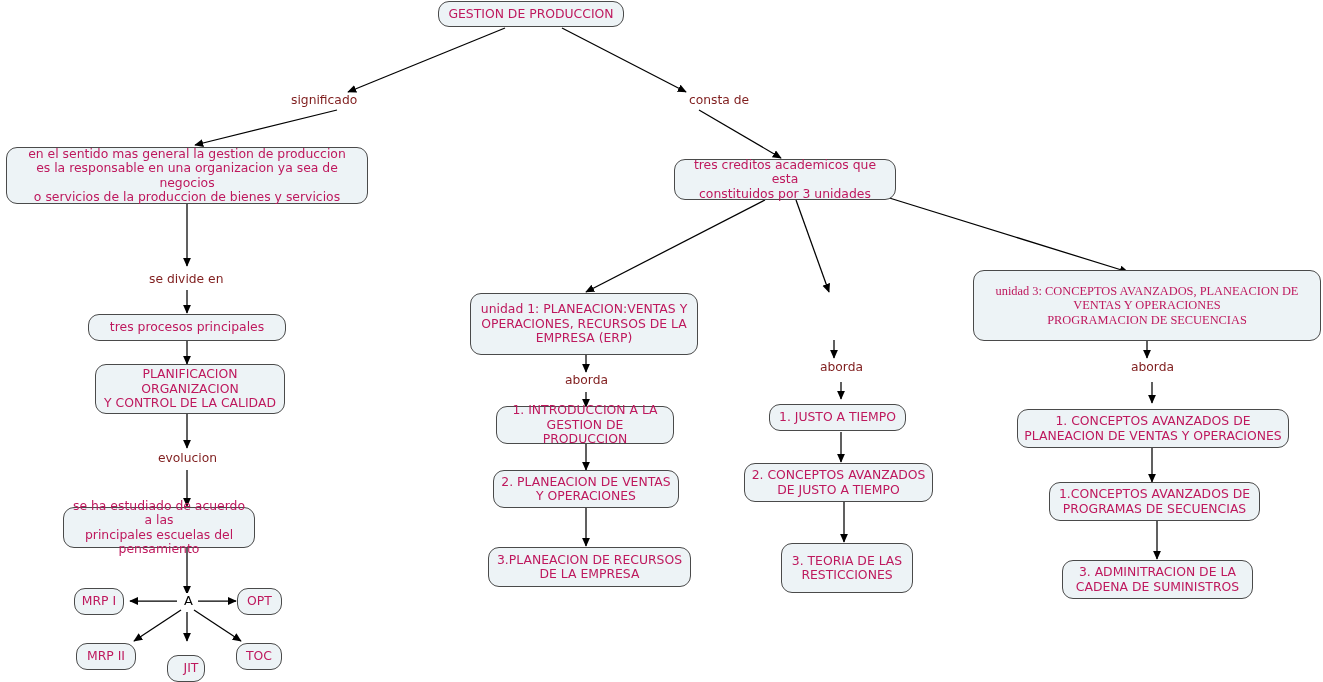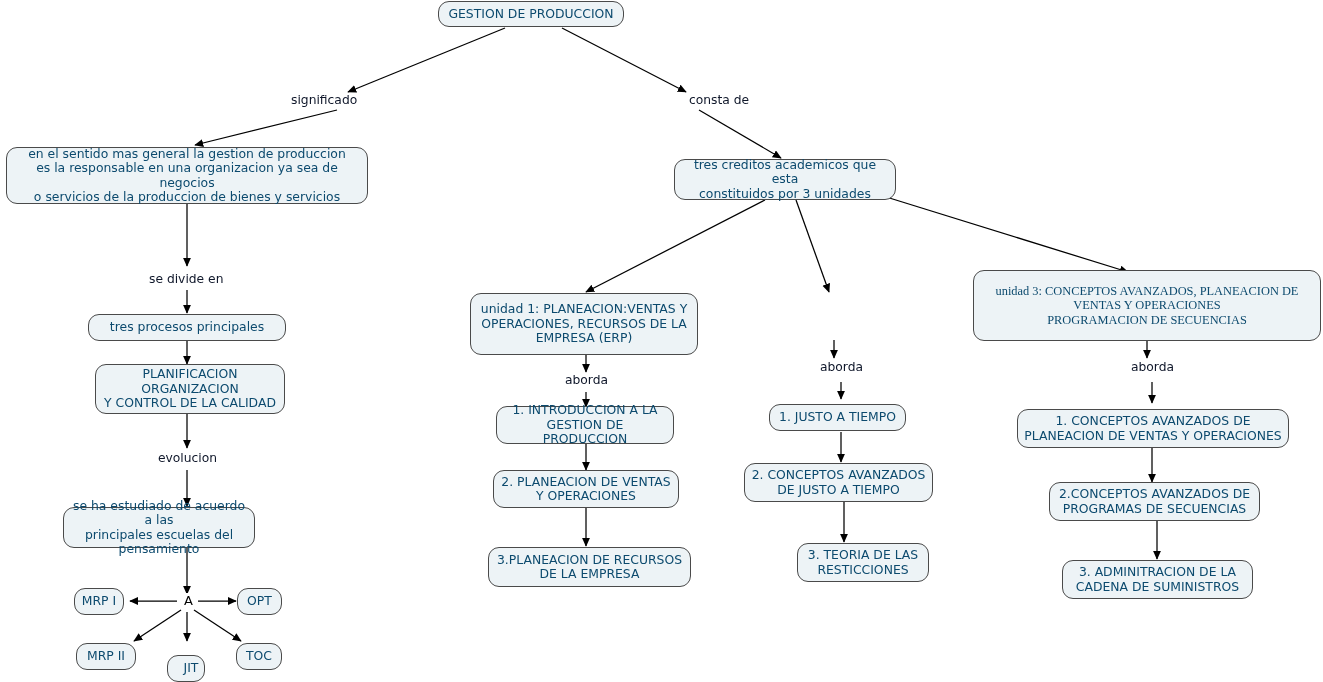--- a/index.html
+++ b/index.html
@@ -19,34 +19,34 @@
     left:0; top:0;
     width:1323px; height:682px;
     pointer-events:none;
   }
   .node{
     position:absolute;
     box-sizing:border-box;
     background:#edf3f6;
     border:1px solid #4a4a4a;
     border-radius:11px;
-    color:#0c4a6e;
+    color:#be185d;
     display:flex;
     align-items:center;
     justify-content:center;
     text-align:center;
     line-height:1.16;
     font-size:12.4px;
     padding:2px 6px;
     white-space:pre-line;
     z-index:2;
   }
   .linklabel{
     position:absolute;
-    color:#0f172a;
+    color:#7f1d1d;
     font-size:12.3px;
     line-height:1.15;
     background:#ffffff;
     padding:0 2px;
     white-space:nowrap;
     z-index:3;
   }
   .hub{
     position:absolute;
     color:#000000;
@@ -170,23 +170,23 @@
   <div class="node" style="left:496px;top:406px;width:178px;height:38px;">1. INTRODUCCION A LA
 GESTION DE PRODUCCION</div>
   <div class="node" style="left:493px;top:470px;width:186px;height:38px;">2. PLANEACION DE VENTAS
 Y OPERACIONES</div>
   <div class="node" style="left:488px;top:547px;width:203px;height:40px;">3.PLANEACION DE RECURSOS
 DE LA EMPRESA</div>
 
   <div class="node" style="left:769px;top:404px;width:137px;height:27px;">1. JUSTO A TIEMPO</div>
   <div class="node" style="left:744px;top:463px;width:189px;height:39px;">2. CONCEPTOS AVANZADOS
 DE JUSTO A TIEMPO</div>
-  <div class="node" style="left:781px;top:543px;width:132px;height:39px;margin-left:16px;">3. TEORIA DE LAS
+  <div class="node" style="left:781px;top:543px;width:132px;height:50px;">3. TEORIA DE LAS
 RESTICCIONES</div>
 
   <div class="node" style="left:1017px;top:409px;width:272px;height:39px;">1. CONCEPTOS AVANZADOS DE
 PLANEACION DE VENTAS Y OPERACIONES</div>
-  <div class="node" style="left:1049px;top:482px;width:211px;height:39px;">2.CONCEPTOS AVANZADOS DE
+  <div class="node" style="left:1049px;top:482px;width:211px;height:39px;">1.CONCEPTOS AVANZADOS DE
 PROGRAMAS DE SECUENCIAS</div>
   <div class="node" style="left:1062px;top:560px;width:191px;height:39px;">3. ADMINITRACION DE LA
 CADENA DE SUMINISTROS</div>
 
 </div>
 
 </body></html>

